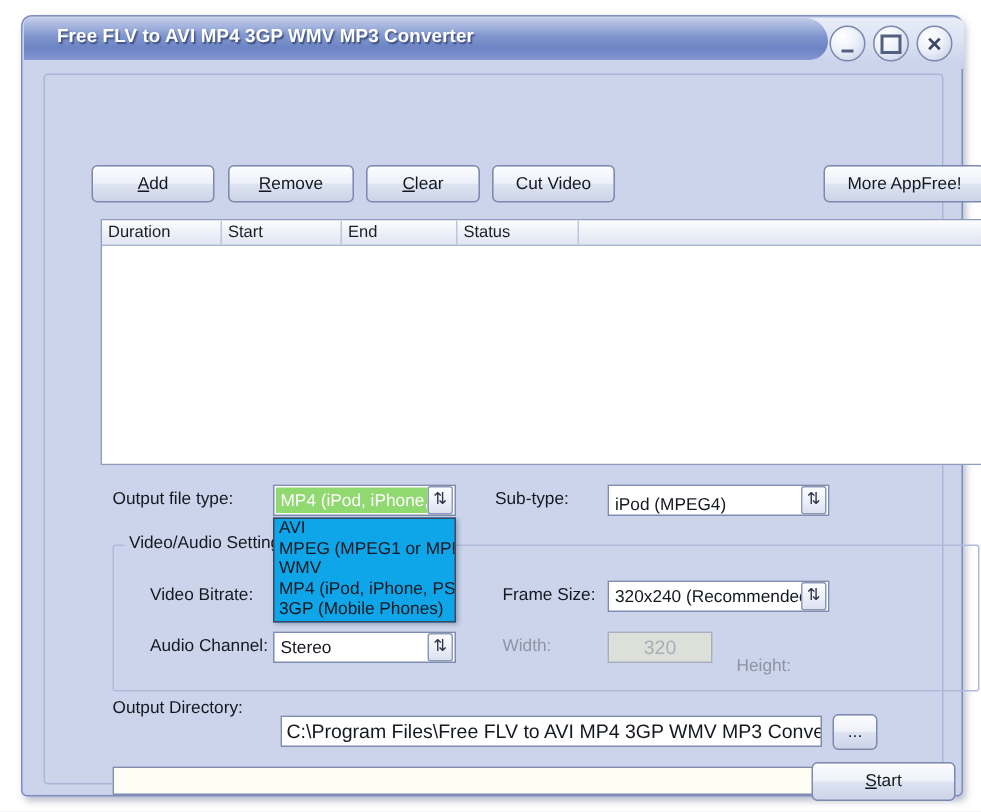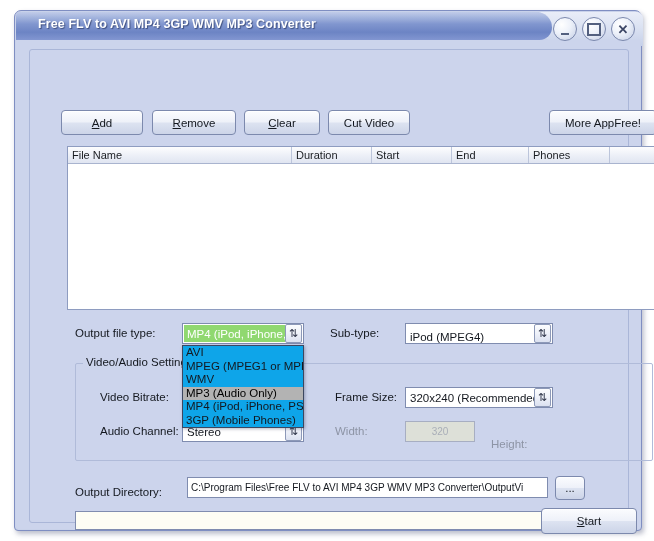--- a/index.html
+++ b/index.html
@@ -246,21 +246,21 @@
     z-index: 3;
     white-space: nowrap;
   }
 
   
   .textbox {
     position: absolute;
     height: 21px;
     background: #ffffff;
     border: 1px solid #7f8caf;
-    font-size: 10px;
+    font-size: 13px;
     color: #14181f;
     padding: 0 3px;
     display: flex; align-items: center;
     white-space: nowrap;
     overflow: hidden;
   }
   .textbox.disabled {
     background: #dde0d8;
     color: #a9aeb8;
     border: 1px solid #a7aec2;
@@ -314,25 +314,24 @@
           </div>
         <div class="btn" id="btn-clear">
             <span><u>C</u><span>lear</span></span>
           </div>
         <div class="btn" id="btn-more">
             <span>More AppFree!</span>
           </div>
 
         <div class="listview">
           <div class="lv-header">
-            <div class="lv-col" style="width:224px">File Name</div>
             <div class="lv-col" style="width:80px">Duration</div>
             <div class="lv-col" style="width:80px">Start</div>
             <div class="lv-col" style="width:77px">End</div>
-            <div class="lv-col" style="width:81px">Phones</div>
+            <div class="lv-col" style="width:81px">Status</div>
             <div class="lv-col" style="flex:1"></div>
           </div>
           <div class="lv-body"></div>
         </div>
 
         <div class="lbl" style="left:45px; top:277px;">Output file type:</div>
         <div class="combo selected" style="left:152px; top:273px; width:122px;">
           <div class="val">MP4 (iPod, iPhone, P</div>
           <div class="arrow"></div>
         </div>
@@ -356,36 +355,35 @@
         <div class="lbl" style="left:305px; top:341px;">Frame Size:</div>
         <div class="combo" style="left:375px; top:337px; width:148px;">
           <div class="val">320x240 (Recommended)</div>
           <div class="arrow"></div>
         </div>
 
         <div class="lbl dim" style="left:305px; top:375px;">Width:</div>
         <div class="textbox disabled" style="left:375px; top:371px; width:70px;">320</div>
         <div class="lbl dim" style="left:461px; top:388px;">Height:</div>
 
-        <div class="lbl" style="left:45px; top:436px;">Output Directory:</div>
+        <div class="lbl" style="left:45px; top:416px;">Output Directory:</div>
         <div class="textbox" style="left:157px; top:427px; width:361px;">C:\Program Files\Free FLV to AVI MP4 3GP WMV MP3 Converter\OutputVi</div>
         <div class="btn" style="left:525px; top:426px; width:30px; height:24px;">
             <span>...</span>
           </div>
 
         <div class="progress"></div>
         <div class="btn" style="left:511px; top:458px; width:96px; height:26px;">
             <span><u>S</u><span>tart</span></span>
           </div>
 
         <div class="dropdown">
           <div class="dd-item">AVI</div>
           <div class="dd-item">MPEG (MPEG1 or MPEG2</div>
           <div class="dd-item">WMV</div>
-          <div class="dd-item highlight">MP3 (Audio Only)</div>
           <div class="dd-item">MP4 (iPod, iPhone, PSP,</div>
           <div class="dd-item">3GP (Mobile Phones)</div>
         </div>
 
       </div>
     </div>
   </div>
 </div>
 
 </body></html>

